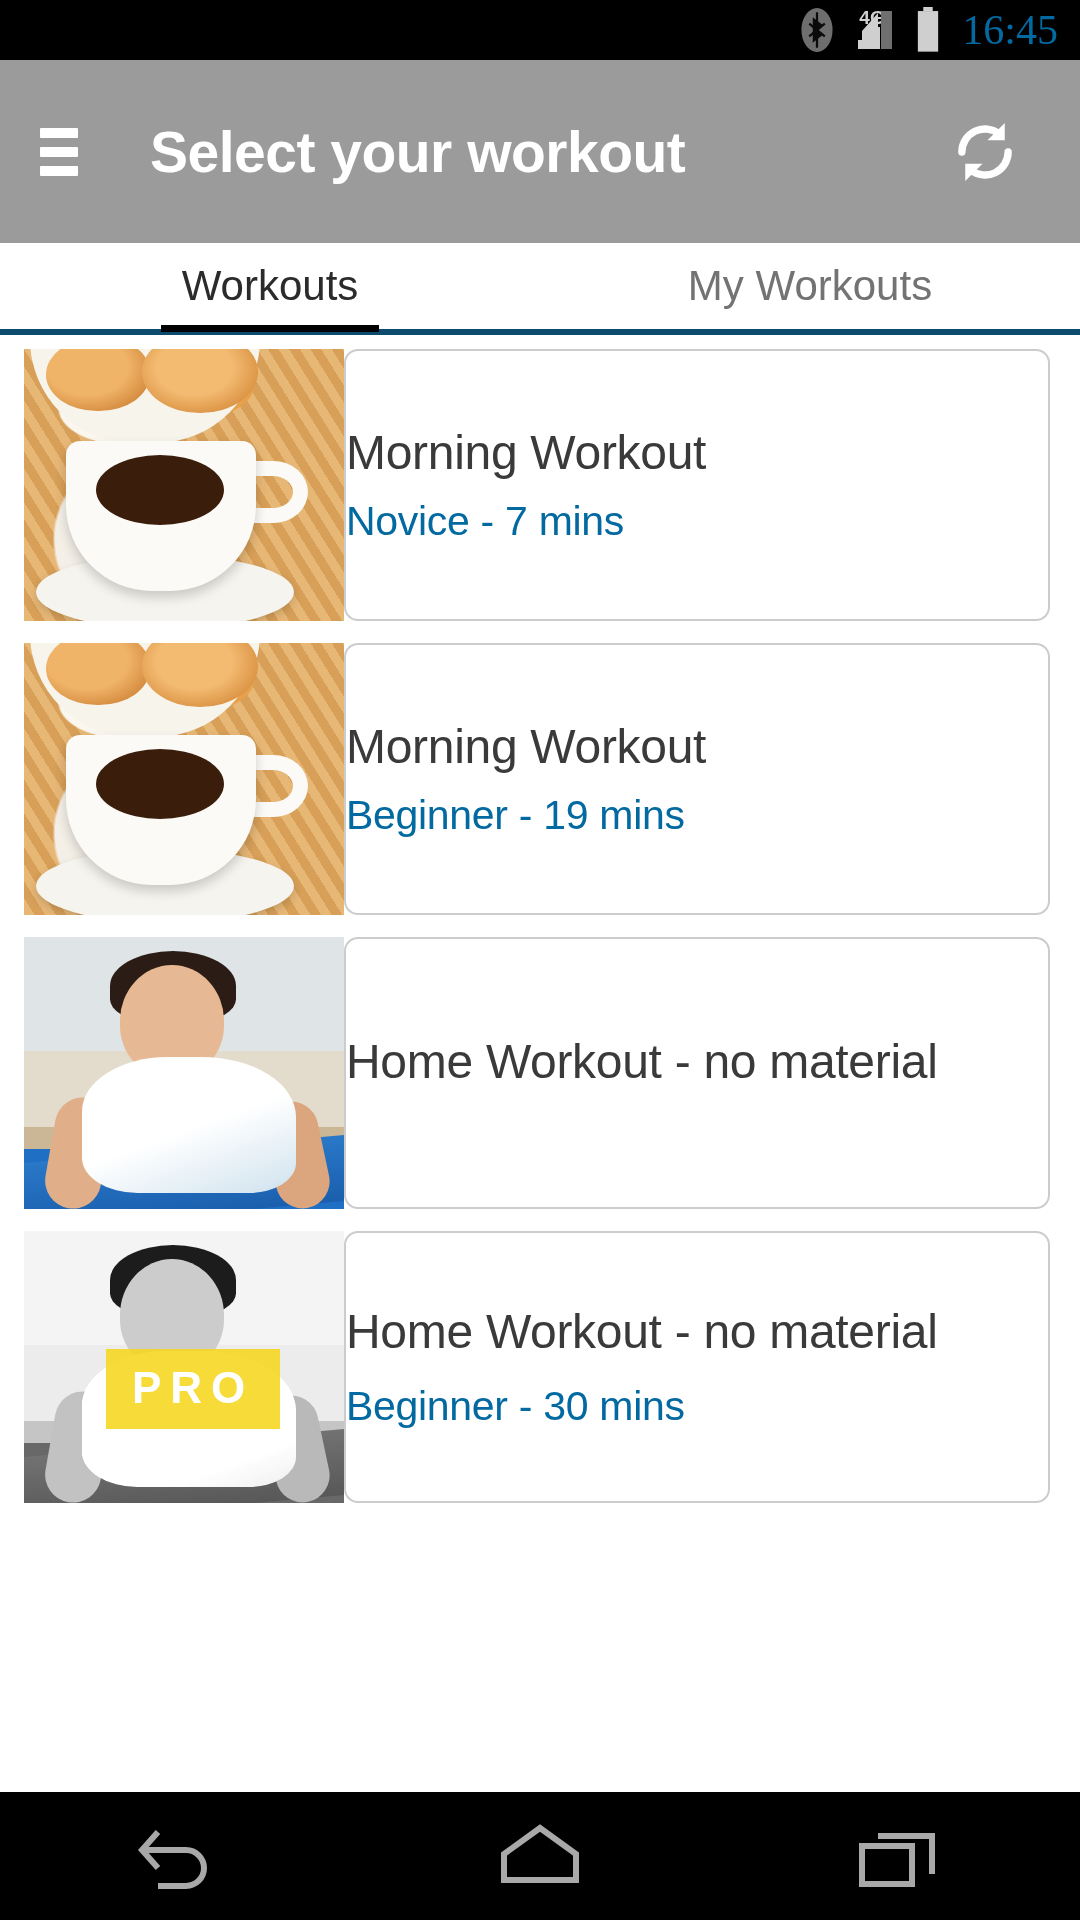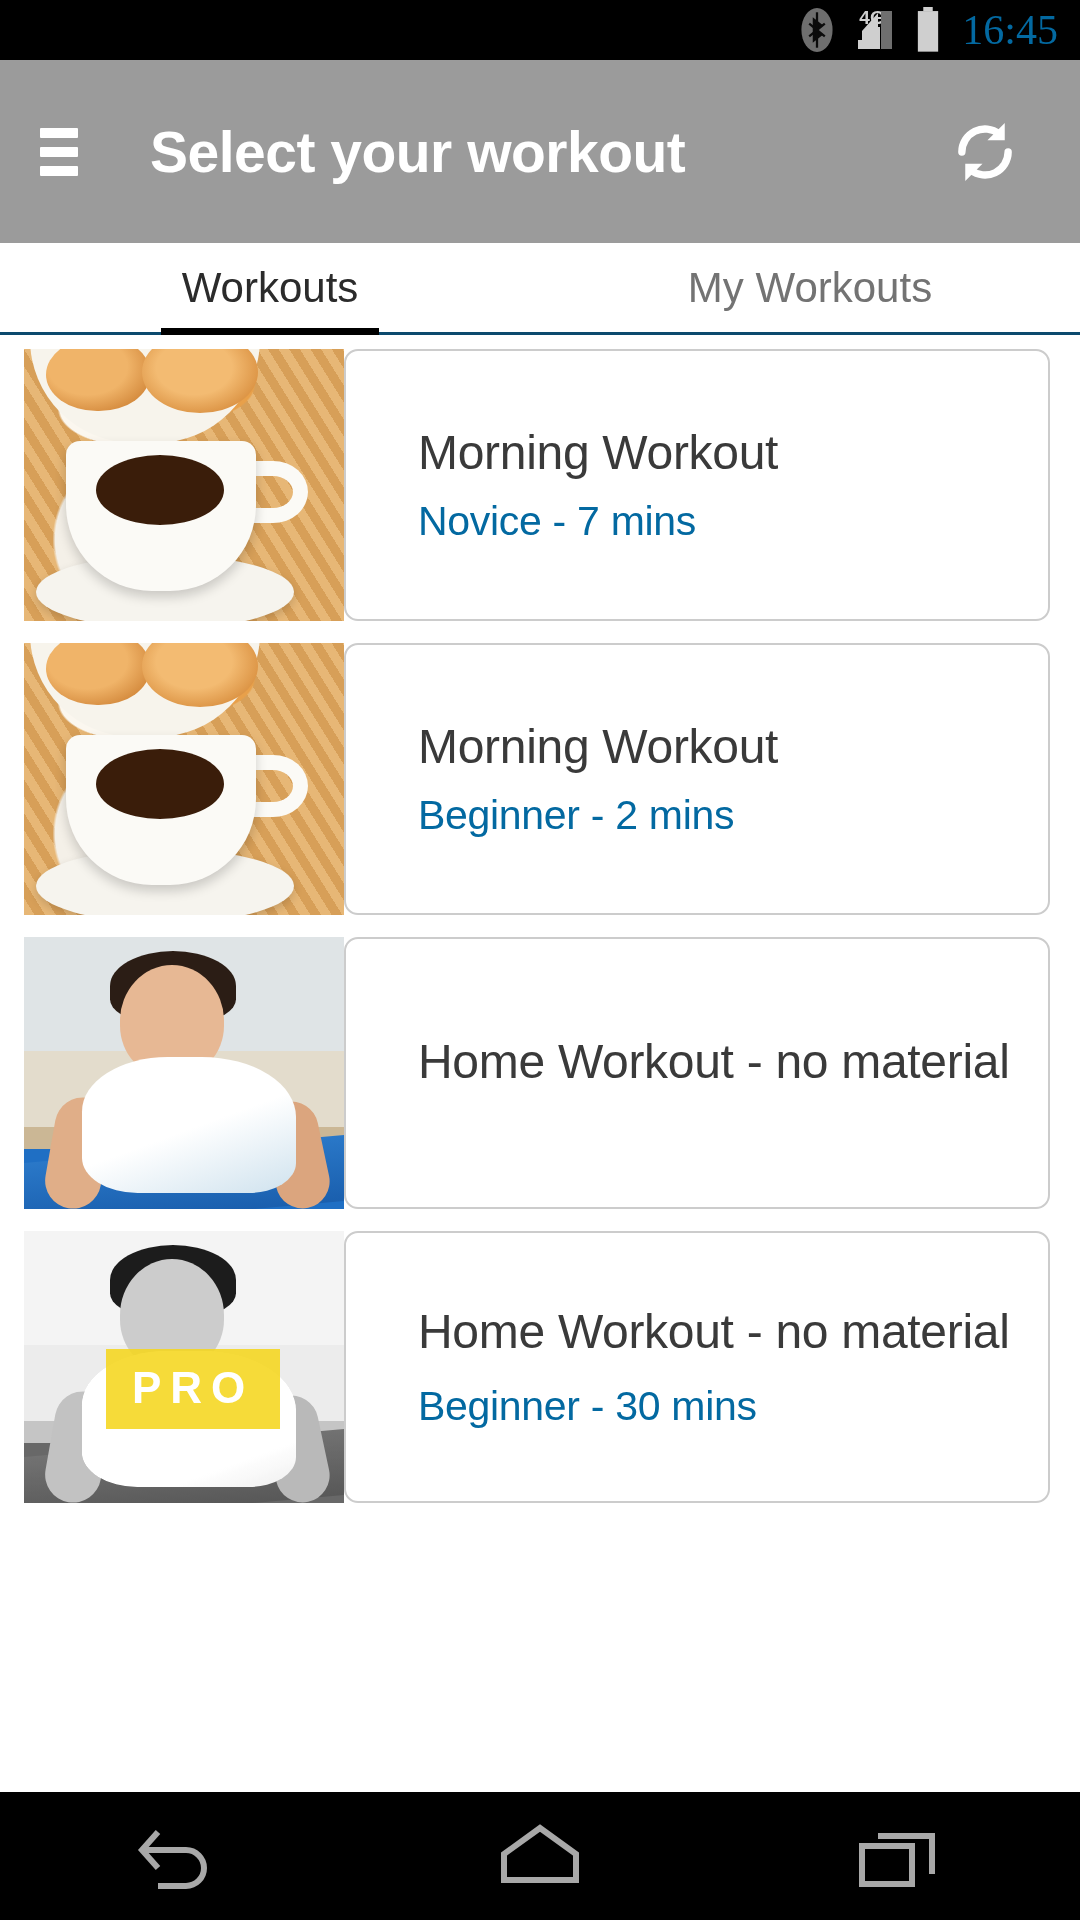--- a/index.html
+++ b/index.html
@@ -41,21 +41,21 @@
   .appbar-title{
     color:#ffffff; font-size:57px; font-weight:bold;
     margin-left:66px; letter-spacing:-0.5px; white-space:nowrap;
   }
   .appbar-spacer{ flex:1; }
   .refresh-btn{ width:86px; height:86px; display:flex; align-items:center; justify-content:center; cursor:pointer; }
 
   
   .tabbar{
     height:92px; background:#ffffff; display:flex;
-    border-bottom:3px solid #0c4a6e;
+    border-bottom:6px solid #0c4a6e;
     position:relative;
   }
   .tab{
     flex:1; display:flex; align-items:center; justify-content:center;
     font-size:42px; position:relative; cursor:pointer;
   }
   .tab.active{ color:#2b2b2b; }
   .tab.inactive{ color:#737373; }
   .tab.active:after{
     content:""; position:absolute; bottom:-3px; left:50%;
@@ -73,21 +73,21 @@
     margin:0 30px 22px 24px;
     height:272px;
     display:flex;
     background:#ffffff;
   }
   .card-body{
     position:absolute; left:320px; right:0; top:0; bottom:0;
     border:2px solid #cccccc; border-radius:14px;
     background:#ffffff;
     display:flex; flex-direction:column; justify-content:center;
-    padding-left:72px; padding-right:30px;
+    padding-right:30px;
   }
   .thumb{
     position:relative; z-index:2;
     width:320px; height:272px; overflow:hidden; flex:none;
   }
   .thumb .ph{ position:absolute; inset:0; }
   .card-title{
     position:relative; z-index:3;
     font-size:48px; color:#3a3a3a; line-height:1.18;
     margin-bottom:16px; letter-spacing:-0.3px;
@@ -269,21 +269,21 @@
         <div class="saucer"></div>
           <div class="handle"></div>
           <div class="cup"></div>
       </div>
     </div>
   </div>
 
   <div class="card">
     <div class="card-body">
       <div class="card-title">Morning Workout</div>
-      <div class="card-sub">Beginner - 2 mins</div>
+      <div class="card-sub">Beginner - 19 mins</div>
     </div>
     <div class="thumb">
       <div class="ph photo-coffee">
         <div class="bowl"></div>
           <div class="pastry1"></div>
           <div class="pastry2"></div>
         <div class="saucer"></div>
           <div class="handle"></div>
           <div class="cup"></div>
       </div>

